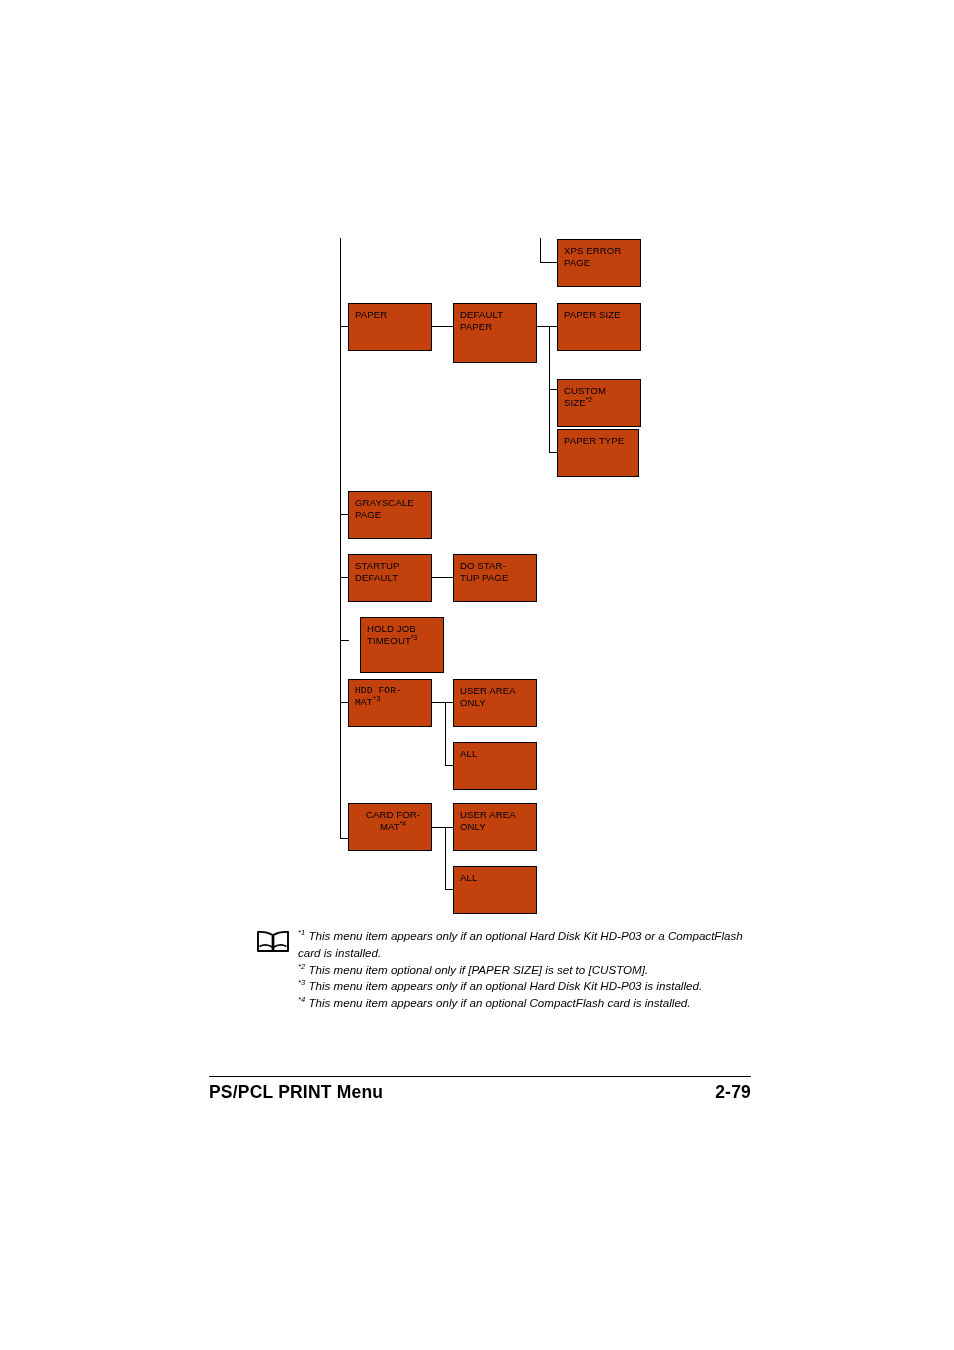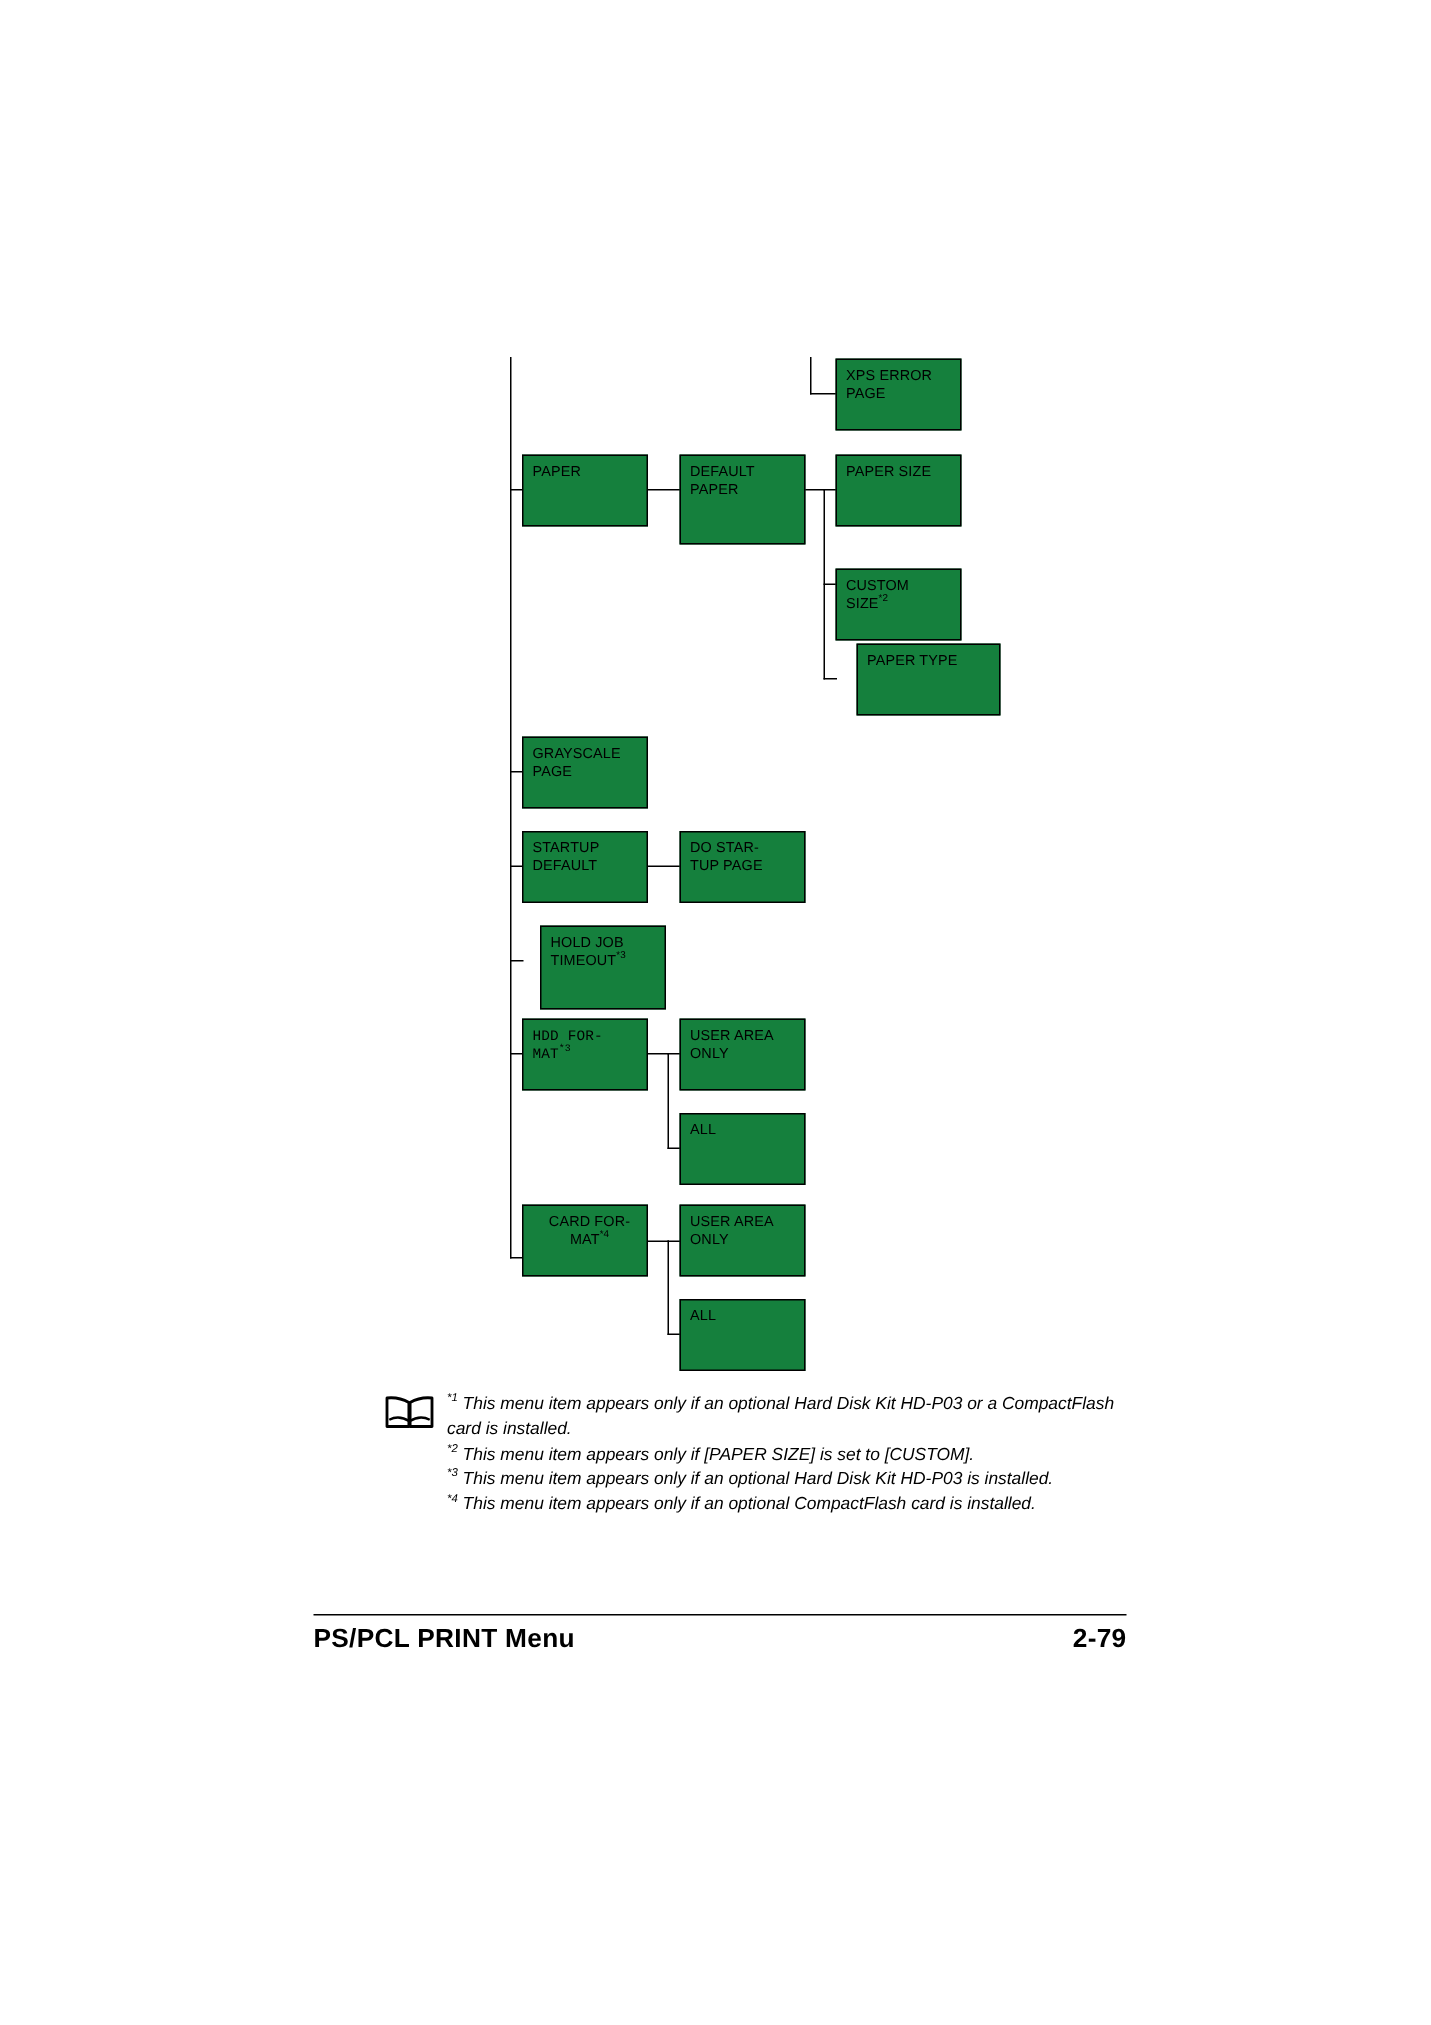--- a/index.html
+++ b/index.html
@@ -28,21 +28,21 @@
   #diagram {
     position: absolute;
     left: 0; top: 0;
     width: 954px;
     height: 930px;
   }
   .node {
     position: absolute;
     box-sizing: border-box;
     border: 1.2px solid #000000;
-    background: #15803d;
+    background: #c2410c;
     font-size: 9.6px;
     line-height: 12.4px;
     padding: 5px 0 0 6px;
     letter-spacing: 0.1px;
     z-index: 3;
   }
   .node .lbl { display: block; white-space: pre-line; }
   .node sup {
     font-size: 6.6px;
     vertical-align: super;
@@ -143,21 +143,21 @@
       <span class="lbl">PAPER SIZE</span>
     </div>
 
     <div class="ln h" style="left:549px; top:389px; width:9px;"></div>
     <div class="node" style="left:557px; top:366px; width:84px; height:48px;margin-top:13px;">
       <span class="lbl"><span>CUSTOM
 SIZE</span><sup>*2</sup></span>
     </div>
 
     <div class="ln h" style="left:549px; top:452px; width:9px;"></div>
-    <div class="node" style="left:571px; top:429px; width:96px; height:48px;">
+    <div class="node" style="left:557px; top:429px; width:82px; height:48px;">
       <span class="lbl">PAPER TYPE</span>
     </div>
 
     <div class="ln h" style="left:340px; top:514px; width:9px;"></div>
     <div class="node" style="left:348px; top:491px; width:84px; height:48px;">
       <span class="lbl">GRAYSCALE
 PAGE</span>
     </div>
 
     <div class="ln h" style="left:340px; top:577px; width:9px;"></div>
@@ -216,21 +216,21 @@
   </div>
 
   <svg id="book-icon" viewBox="0 0 34 26">
     <path d="M2 3 L2 22 L16.6 22 L16.6 6 Q10 2.2 2 3 Z" fill="#ffffff" stroke="#000000" stroke-width="1.9" stroke-linejoin="round"></path>
     <path d="M32 3 L32 22 L17.4 22 L17.4 6 Q24 2.2 32 3 Z" fill="#ffffff" stroke="#000000" stroke-width="1.9" stroke-linejoin="round"></path>
     <path d="M3.5 17.5 Q10 14 17 18.5 Q24 14 30.5 17.5" fill="none" stroke="#000000" stroke-width="1.7"></path>
   </svg>
 
   <div id="footnotes">
     <p class="fn"><sup>*1</sup><span> This menu item appears only if an optional Hard Disk Kit HD-P03 or a CompactFlash card is installed.</span></p>
-    <p class="fn"><sup>*2</sup><span> This menu item appears only if [PAPER SIZE] is set to [CUSTOM].</span></p>
+    <p class="fn"><sup>*2</sup><span> This menu item optional only if [PAPER SIZE] is set to [CUSTOM].</span></p>
     <p class="fn"><sup>*3</sup><span> This menu item appears only if an optional Hard Disk Kit HD-P03 is installed.</span></p>
     <p class="fn"><sup>*4</sup><span> This menu item appears only if an optional CompactFlash card is installed.</span></p>
   </div>
 
   <div id="footer-rule"></div>
   <div id="footer">
     <span>PS/PCL PRINT Menu</span>
     <span>2-79</span>
   </div>
 

